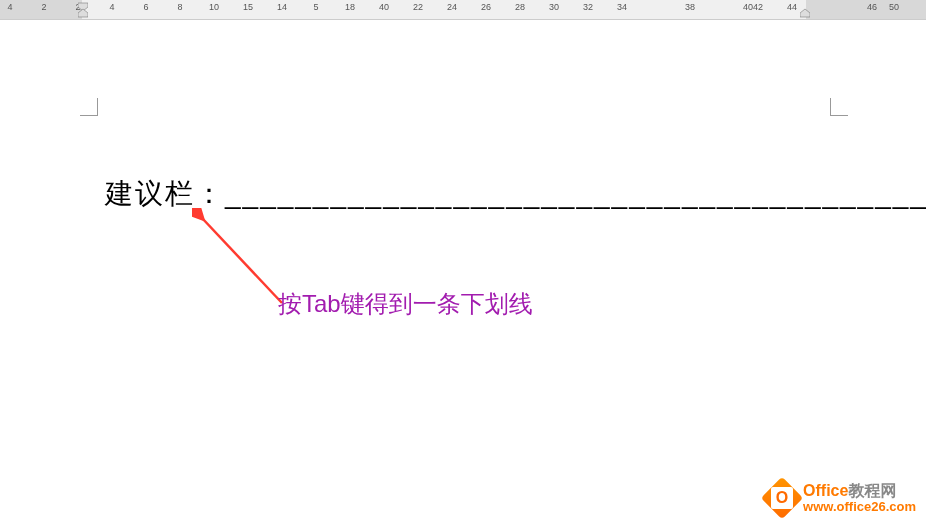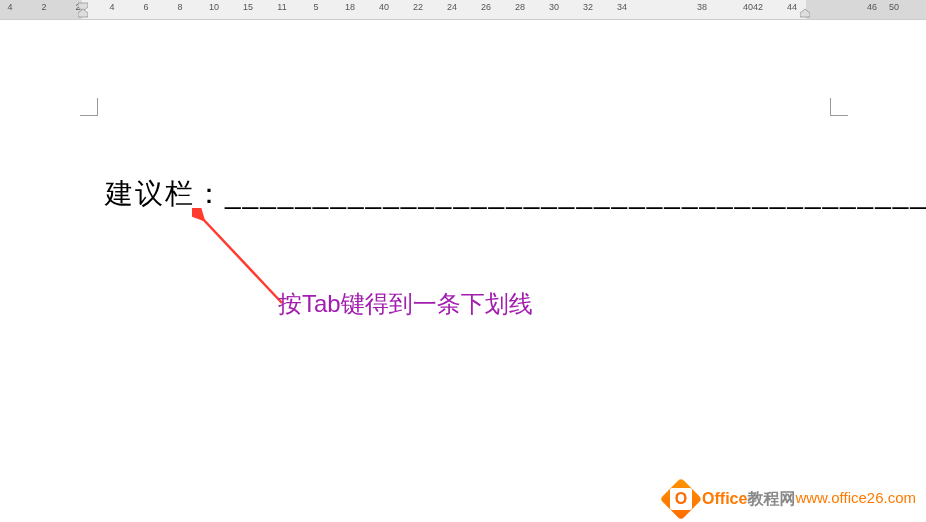--- a/index.html
+++ b/index.html
@@ -109,54 +109,54 @@
       background: #fff;
       border-radius: 2px;
       display: flex;
       align-items: center;
       justify-content: center;
       transform: rotate(-45deg);
       font-size: 16px;
       font-weight: bold;
       color: #ff6a00;
     }
-    .wm-text { display: flex; flex-direction: row; line-height: 1.1; }
+    .wm-text { display: flex; flex-direction: column; line-height: 1.1; }
     .wm-title { font-size: 16px; font-weight: bold; }
     .wm-title .orange { color: #ff7a00; }
     .wm-title .gray { color: #888; }
-    .wm-url { font-size: 15px; color: #ff7a00; }
+    .wm-url { font-size: 13px; color: #ff7a00; font-weight: bold; }
   </style>
 </head>
 <body>
 
 <div class="ruler">
   <div class="ruler-shade-left" id="ruler-shade-left" style="width: 82px;"></div>
   <div class="ruler-shade-right" id="ruler-shade-right" style="left: 806px; width: 120px;"></div>
   <div id="ruler-ticks">
       <span class="ruler-tick" style="left: 10px;">4</span>
       <span class="ruler-tick" style="left: 44px;">2</span>
       <span class="ruler-tick" style="left: 78px;">2</span>
       <span class="ruler-tick" style="left: 112px;">4</span>
       <span class="ruler-tick" style="left: 146px;">6</span>
       <span class="ruler-tick" style="left: 180px;">8</span>
       <span class="ruler-tick" style="left: 214px;">10</span>
       <span class="ruler-tick" style="left: 248px;">15</span>
-      <span class="ruler-tick" style="left: 282px;">11</span>
+      <span class="ruler-tick" style="left: 282px;">14</span>
       <span class="ruler-tick" style="left: 316px;">5</span>
       <span class="ruler-tick" style="left: 350px;">18</span>
       <span class="ruler-tick" style="left: 384px;">40</span>
       <span class="ruler-tick" style="left: 418px;">22</span>
       <span class="ruler-tick" style="left: 452px; text-align: center;">24</span>
       <span class="ruler-tick" style="left: 486px;">26</span>
       <span class="ruler-tick" style="left: 520px;">28</span>
       <span class="ruler-tick" style="left: 554px;">30</span>
       <span class="ruler-tick" style="left: 588px;">32</span>
       <span class="ruler-tick" style="left: 622px;">34</span>
       <span class="ruler-tick" style="left: 656px; margin-top: 36px;">36</span>
-      <span class="ruler-tick" style="left: 690px; margin-left: 12px;">38</span>
+      <span class="ruler-tick" style="left: 690px;">38</span>
       <span class="ruler-tick" style="left: 748px;">40</span>
       <span class="ruler-tick" style="left: 758px;">42</span>
       <span class="ruler-tick" style="left: 792px;">44</span>
       <span class="ruler-tick" style="left: 872px;">46</span>
       <span class="ruler-tick" style="left: 860px; margin-top: 28px;">48</span>
       <span class="ruler-tick" style="left: 894px;">50</span>
     </div>
   <div class="indent-marker" id="indent-left" style="left: 78px;">
     <svg width="10" height="20" viewBox="0 0 10 20">
       <polygon points="0,3 10,3 10,7 5,11 0,7" fill="#ddd" stroke="#666" stroke-width="0.5"></polygon>

